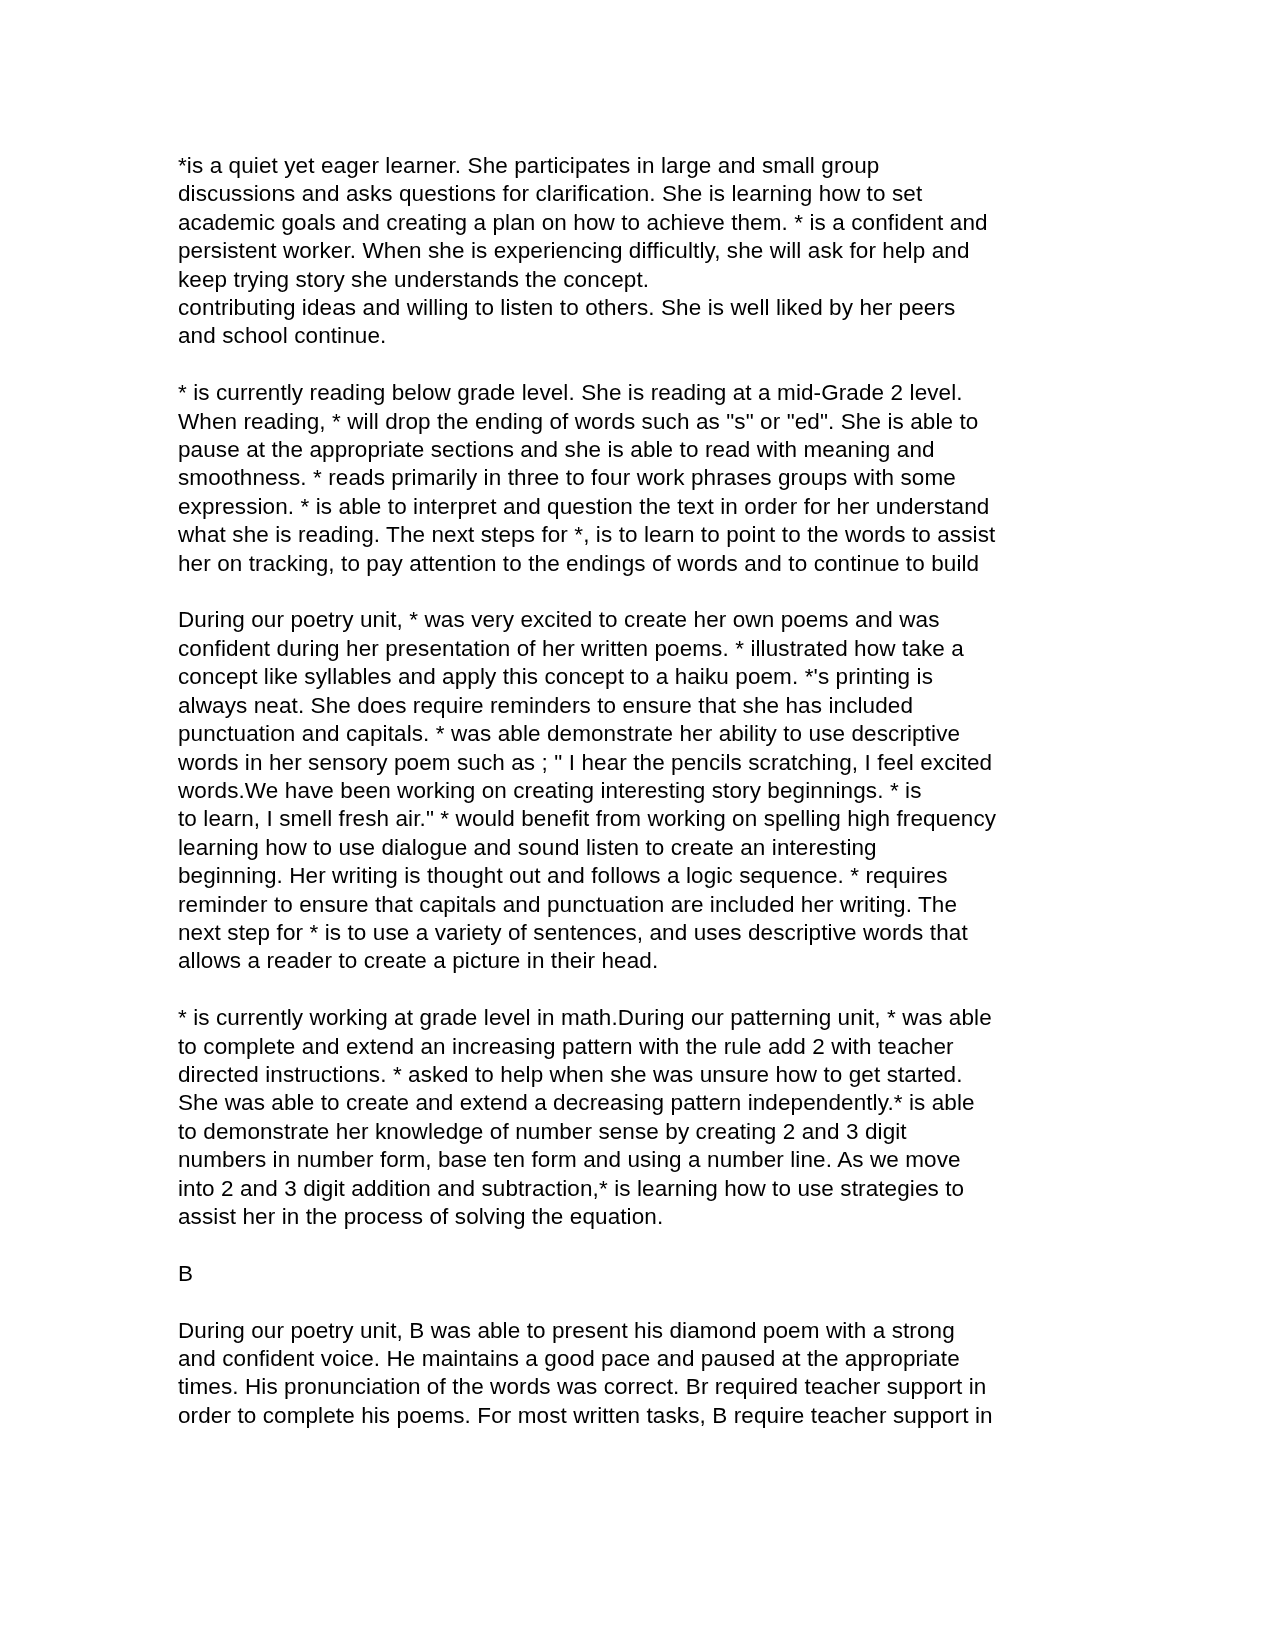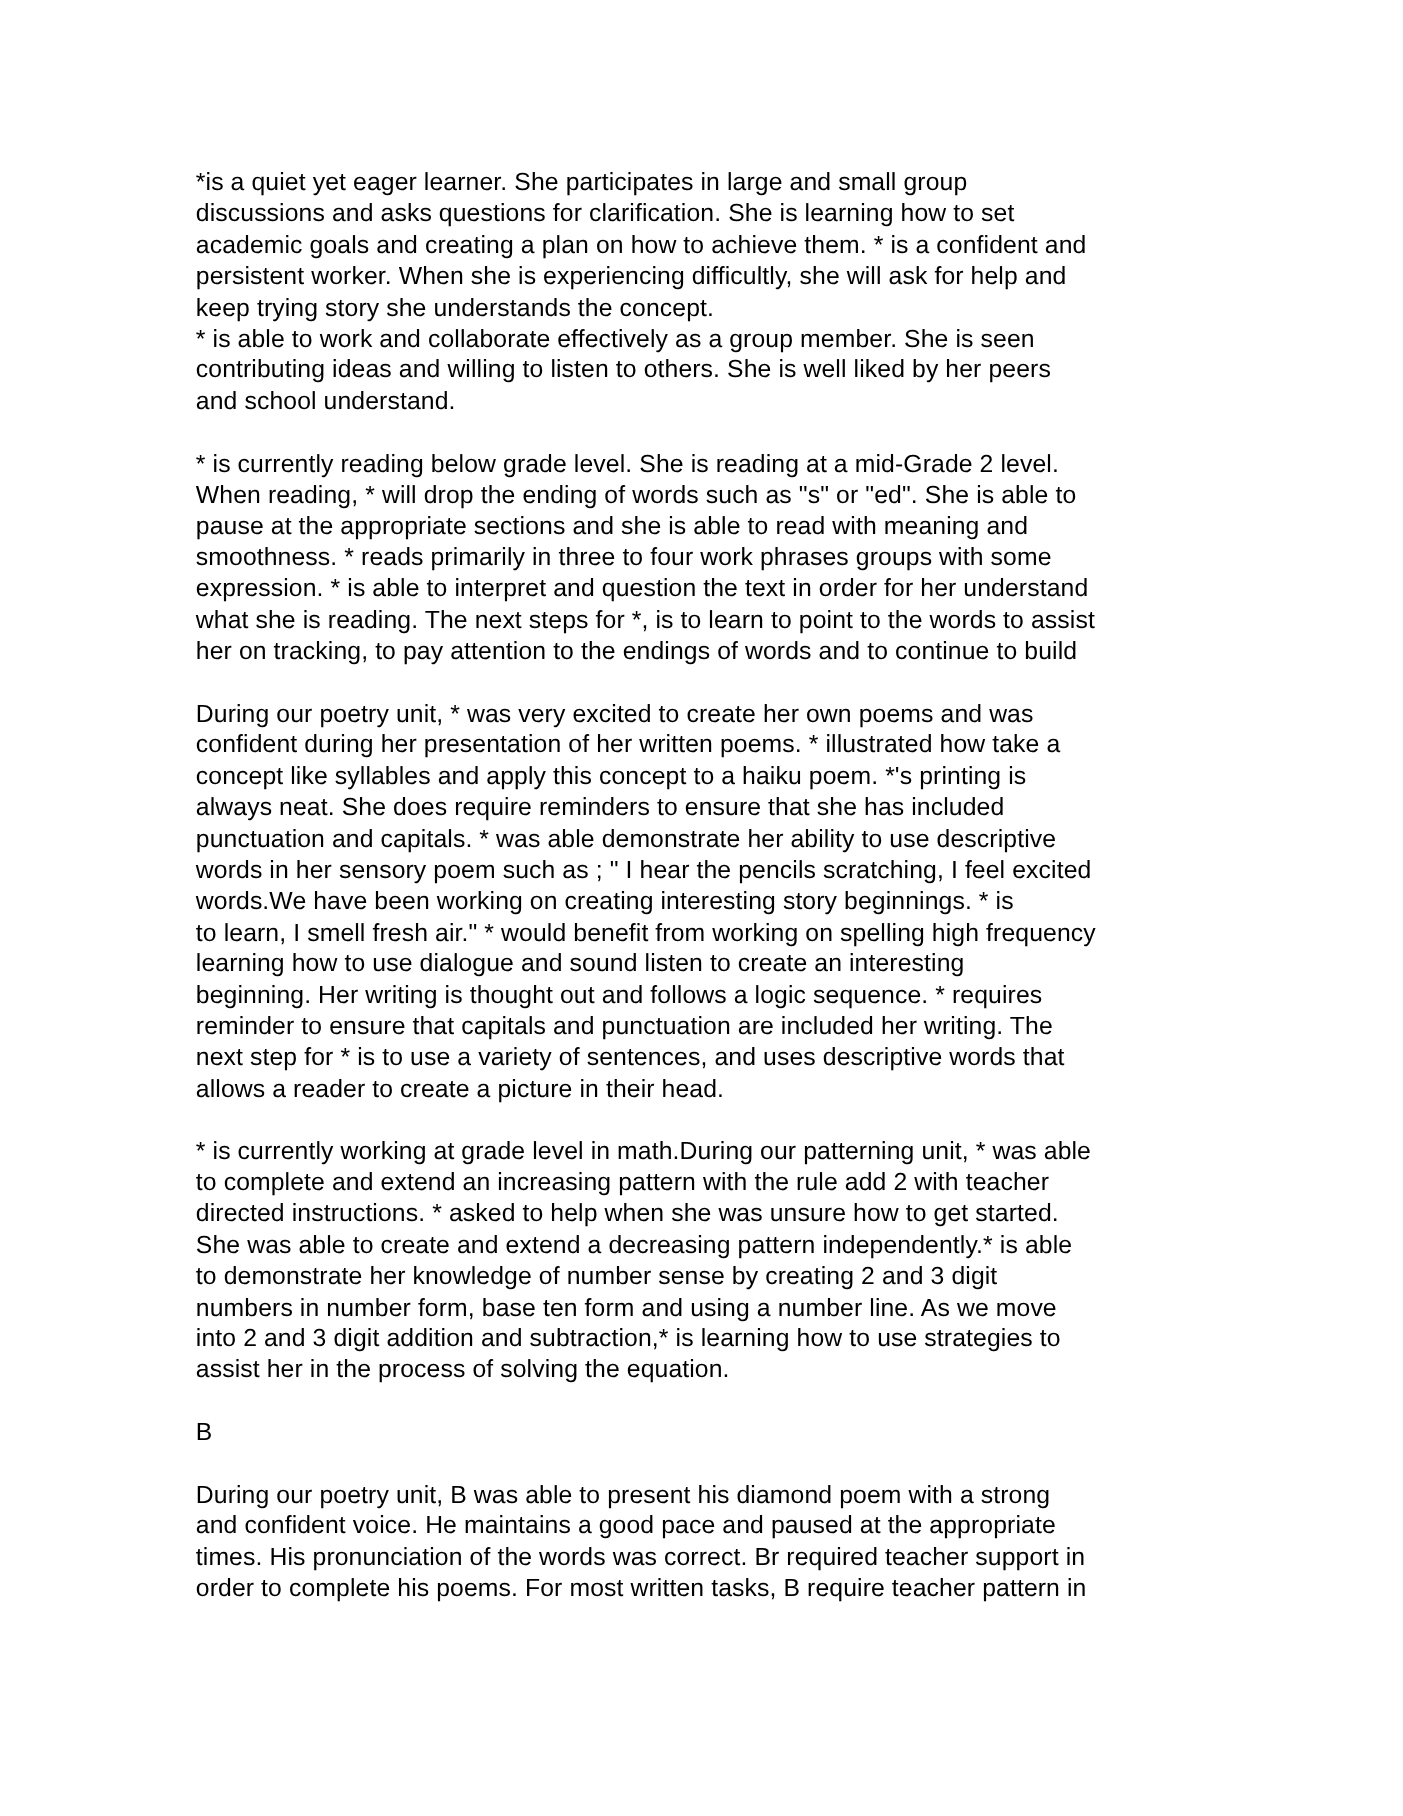--- a/index.html
+++ b/index.html
@@ -40,23 +40,22 @@
 </head>
 <body>
 
 <div class="page">
   <div class="doc-text">
       <div class="line">*is a quiet yet eager learner. She participates in large and small group</div>
       <div class="line">discussions and asks questions for clarification. She is learning how to set</div>
       <div class="line">academic goals and creating a plan on how to achieve them. * is a confident and</div>
       <div class="line">persistent worker. When she is experiencing difficultly, she will ask for help and</div>
       <div class="line">keep trying story she understands the concept.</div>
-      <div class="line">* is able to work and collaborate effectively as a group member. She is seen</div>
       <div class="line">contributing ideas and willing to listen to others. She is well liked by her peers</div>
-      <div class="line">and school understand.</div>
+      <div class="line">and school continue.</div>
       <div class="line blank-line"></div>
       <div class="line">* is currently reading below grade level. She is reading at a mid-Grade 2 level.</div>
       <div class="line">When reading, * will drop the ending of words such as "s" or "ed". She is able to</div>
       <div class="line">pause at the appropriate sections and she is able to read with meaning and</div>
       <div class="line">smoothness. * reads primarily in three to four work phrases groups with some</div>
       <div class="line">expression. * is able to interpret and question the text in order for her understand</div>
       <div class="line">what she is reading. The next steps for *, is to learn to point to the words to assist</div>
       <div class="line">her on tracking, to pay attention to the endings of words and to continue to build</div>
       <div class="line blank-line"></div>
       <div class="line">During our poetry unit, * was very excited to create her own poems and was</div>
@@ -80,15 +79,15 @@
       <div class="line">to demonstrate her knowledge of number sense by creating 2 and 3 digit</div>
       <div class="line">numbers in number form, base ten form and using a number line. As we move</div>
       <div class="line">into 2 and 3 digit addition and subtraction,* is learning how to use strategies to</div>
       <div class="line">assist her in the process of solving the equation.</div>
       <div class="line blank-line"></div>
       <div class="line">B</div>
       <div class="line blank-line"></div>
       <div class="line">During our poetry unit, B was able to present his diamond poem with a strong</div>
       <div class="line">and confident voice. He maintains a good pace and paused at the appropriate</div>
       <div class="line">times. His pronunciation of the words was correct. Br required teacher support in</div>
-      <div class="line">order to complete his poems. For most written tasks, B require teacher pattern in</div>
+      <div class="line">order to complete his poems. For most written tasks, B require teacher support in</div>
     </div>
 </div>
 
 </body></html>

